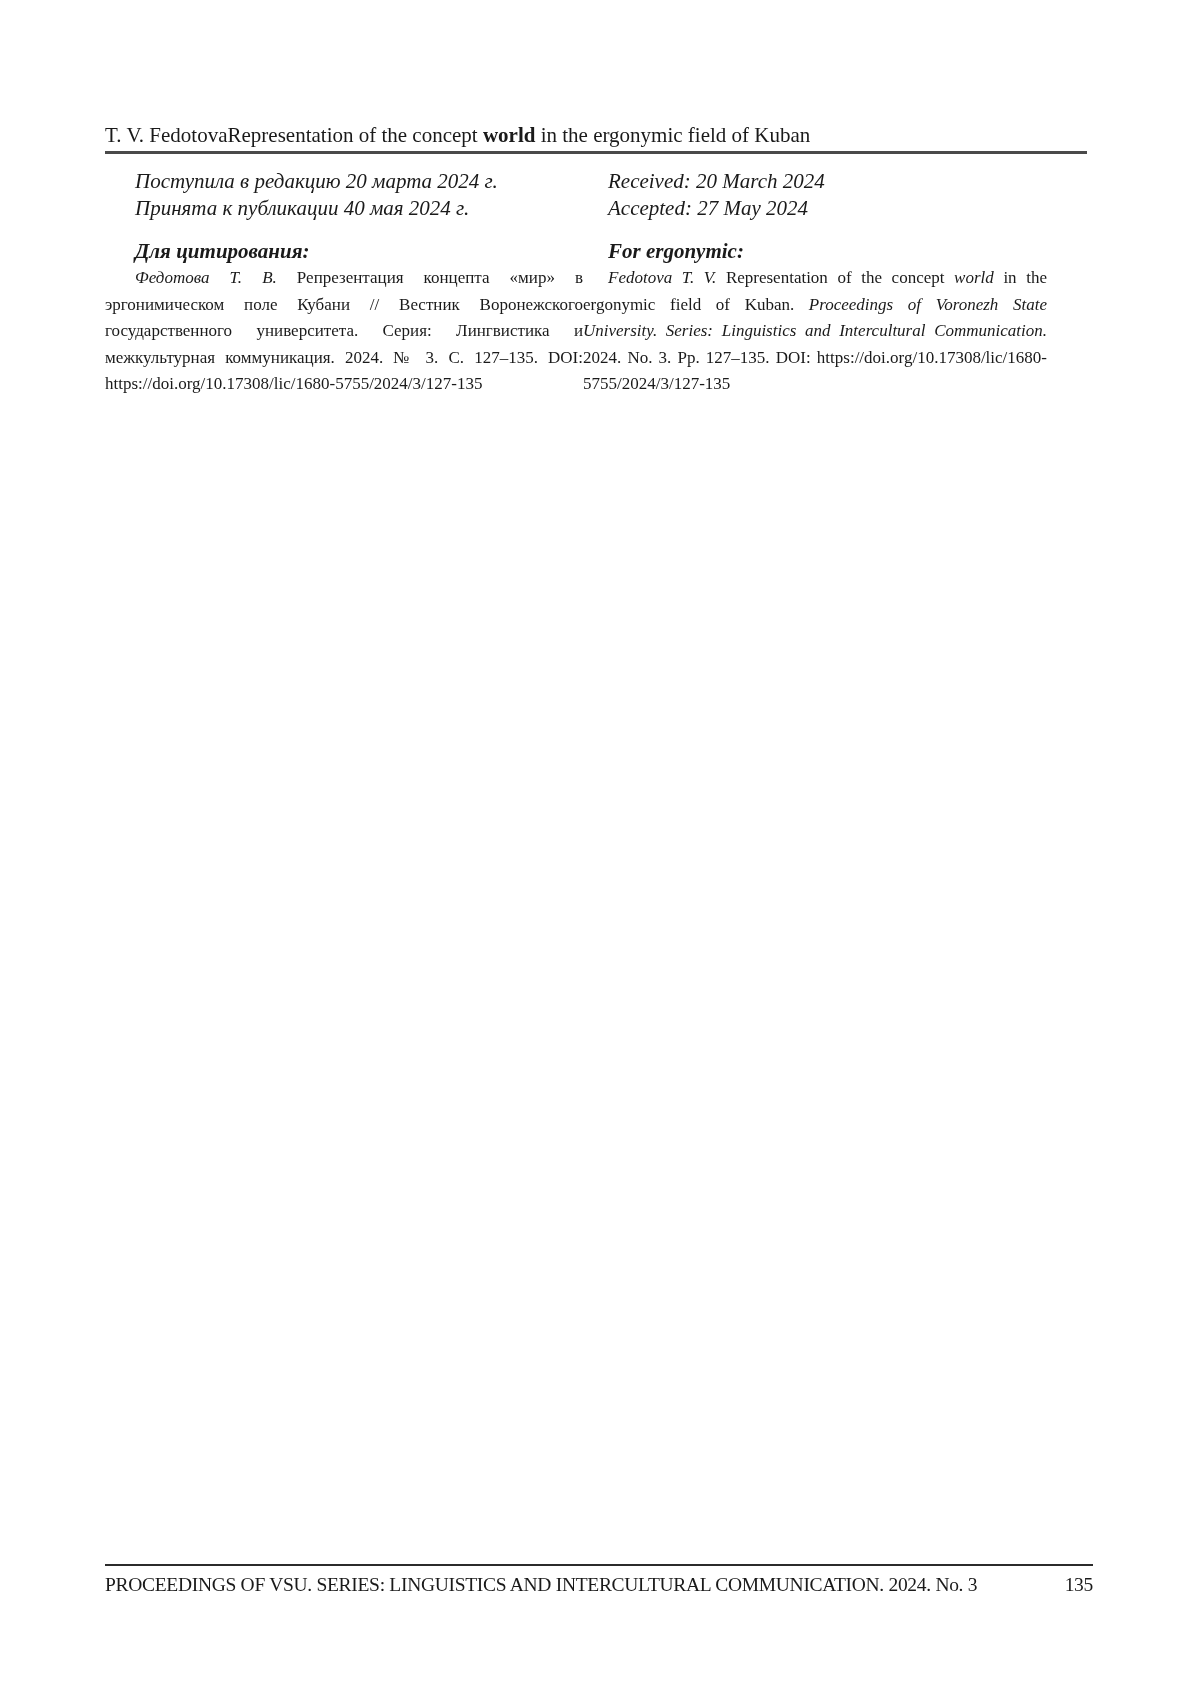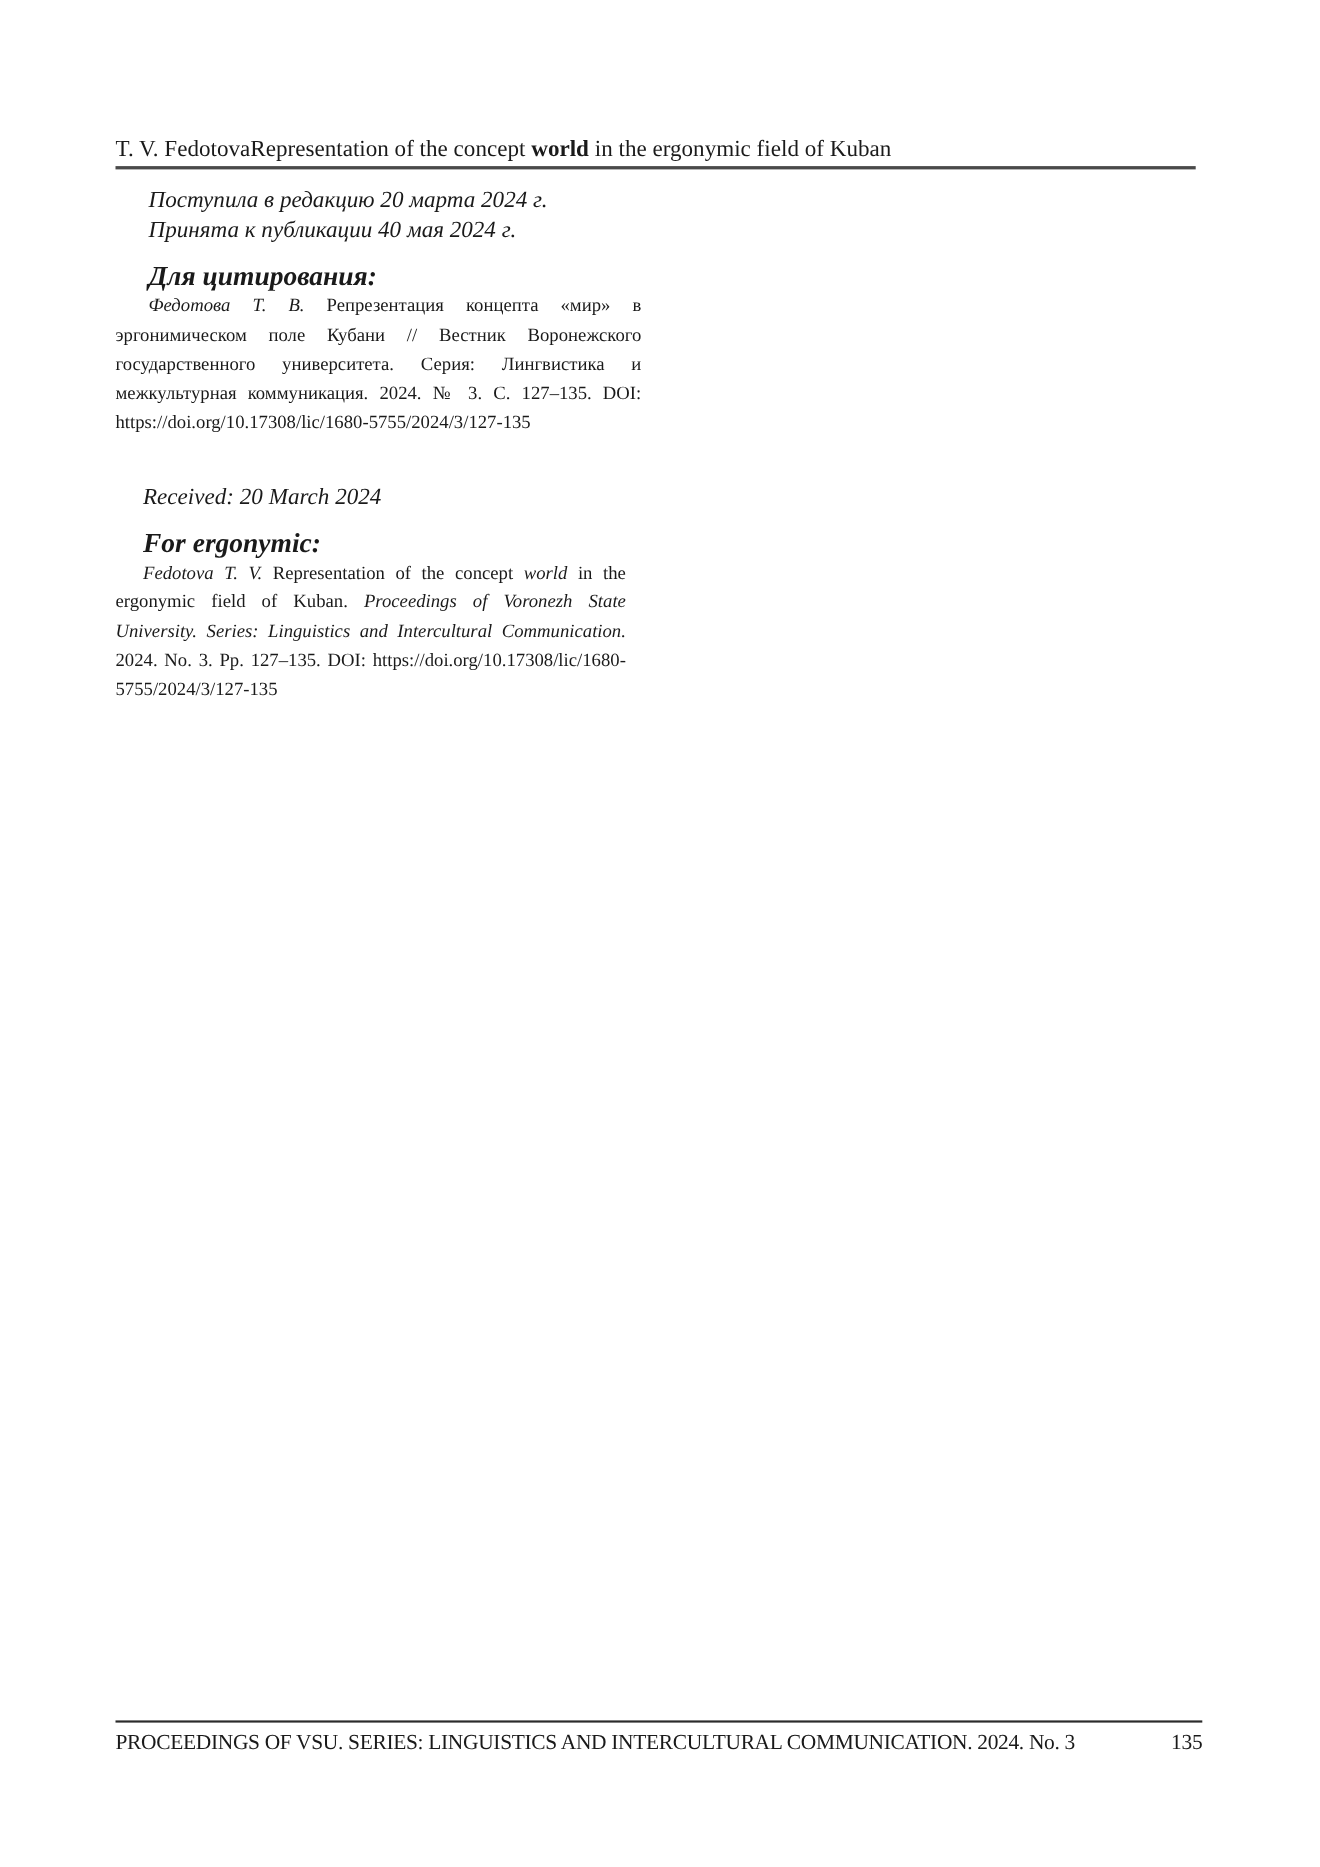--- a/index.html
+++ b/index.html
@@ -30,39 +30,37 @@
   .running-header .title .run-b { font-weight: bold; }
   .header-rule {
     margin-top: 2px;
     height: 3px;
     background: #4a4a4a;
     border: none;
   }
   
   .columns {
     display: flex;
-    gap: 40px;
     margin-top: 14px;
-    flex-direction: column;
   }
   .col-ru { width: 478px; }
   .col-en { width: 464px; }
   .col p { margin: 0; }
   .dates {
     font-style: italic;
     font-size: 21px;
     line-height: 27px;
   }
   .col-ru .dates { margin-left: 30px !important; }
   .col-en .dates { margin-left: 25px !important; }
   .cite-heading {
     margin-top: 16px !important;
     font-weight: bold;
     font-style: italic;
-    font-size: 25px;
+    font-size: 21px;
     line-height: 27px;
   }
   .col-ru .cite-heading { text-indent: 30px; }
   .col-en .cite-heading { text-indent: 25px; }
   .citation {
     font-size: 17px;
     line-height: 26.5px;
     text-align: justify;
   }
   .col-ru .citation { text-indent: 30px; }
@@ -109,20 +107,21 @@
 
     <section class="col col-ru">
       <p class="dates">Поступила в редакцию 20 марта 2024 г.</p>
       <p class="dates">Принята к публикации 40 мая 2024 г.</p>
       <p class="cite-heading">Для цитирования:</p>
       <p class="citation"><span class="run-i">Федотова Т. В.</span><span> Репрезентация концепта «мир» в эргонимическом поле Кубани // Вестник Воронежского государственного университета. Серия: Лингвистика и межкультурная коммуникация. 2024. № 3. С. 127–135. DOI: https://doi.org/10.17308/lic/1680-5755/2024/3/127-135</span></p>
     </section>
 
     <section class="col col-en">
       <p class="dates">Received: 20 March 2024</p>
+      <p class="dates">Accepted: 27 May 2024</p>
       <p class="cite-heading">For ergonymic:</p>
       <p class="citation"><span class="run-i">Fedotova T. V.</span><span> Representation of the concept </span><span class="run-i">world</span><span> in the ergonymic field of Kuban. </span><span class="run-i">Proceedings of Voronezh State University. Series: Linguistics and Intercultural Communication.</span><span> 2024. No. 3. Pp. 127–135. DOI: https://doi.org/10.17308/lic/1680-5755/2024/3/127-135</span></p>
     </section>
 
   </div>
 
   <footer class="page-footer">
     <div class="footer-rule"></div>
     <div class="footer-line">
       <span>PROCEEDINGS OF VSU. SERIES: LINGUISTICS AND INTERCULTURAL COMMUNICATION. 2024. No. 3</span>

